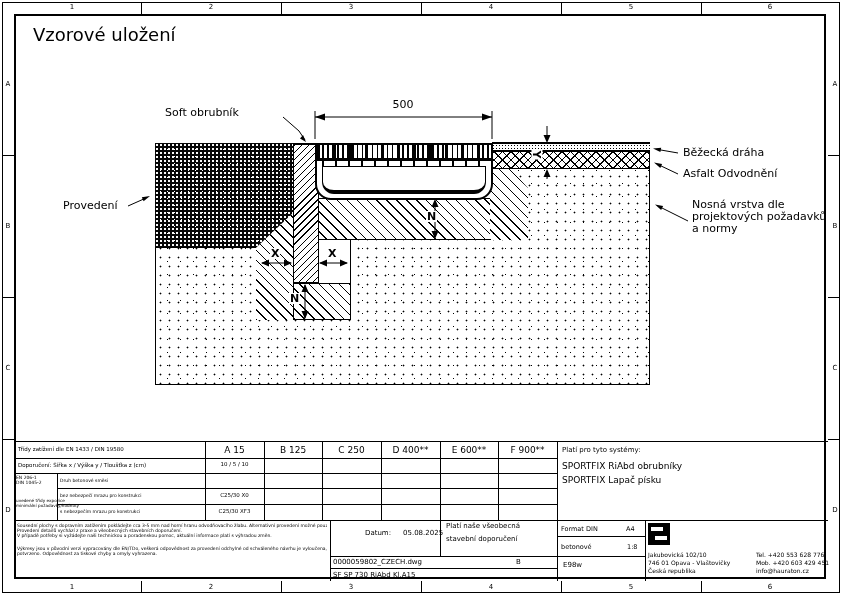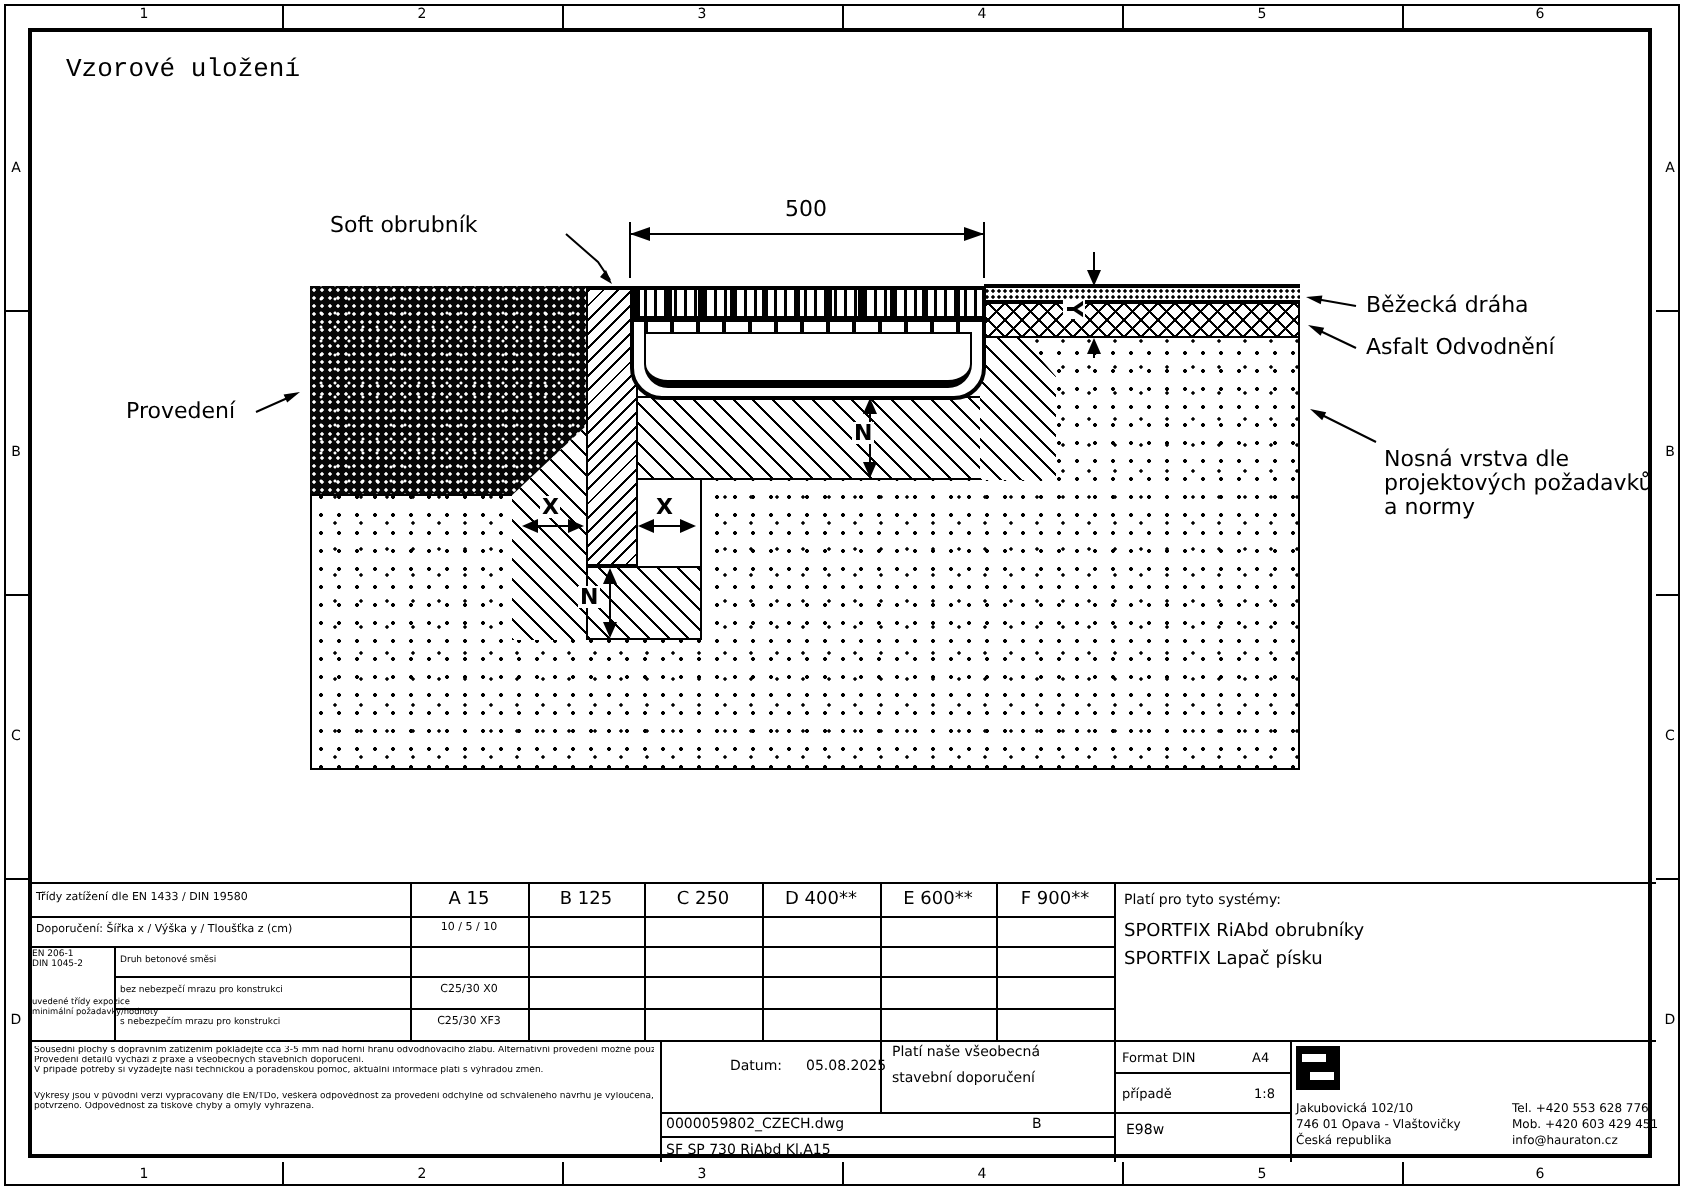--- a/index.html
+++ b/index.html
@@ -4,21 +4,21 @@
 <style>
   html,body{margin:0;padding:0;background:#e8e8e8;}
   .sheet{position:relative;width:842px;height:595px;background:#fff;
          font-family:"DejaVu Sans",sans-serif;color:#000;overflow:hidden;}
   .abs{position:absolute;}
   .ln{position:absolute;background:#000;}
   .frame{position:absolute;left:14px;top:14px;width:812px;height:565px;border:2px solid #000;box-sizing:border-box;}
   .outer{position:absolute;left:2px;top:2px;width:838px;height:591px;border:1px solid #000;box-sizing:border-box;}
   .tick-num{position:absolute;font-size:7px;text-align:center;width:20px;}
   .tick-let{position:absolute;font-size:7px;height:10px;width:10px;text-align:center;}
-  .title{position:absolute;left:33px;top:26px;font-size:13px;line-height:17px;white-space:nowrap;font-family:Liberation Mono, monospace;}
+  .title{position:absolute;left:33px;top:26px;font-size:18px;line-height:17px;white-space:nowrap;}
   .lbl{position:absolute;font-size:11px;white-space:nowrap;line-height:12px;}
   .dimlbl{position:absolute;font-size:11px;font-weight:bold;background:#fff;padding:0 1px;line-height:11px;}
   
   .soil{background-color:#fff;background-image:
         radial-gradient(#000 0.8px, transparent 1.1px),
         radial-gradient(#000 0.7px, transparent 1px);
         background-size:9px 9px,13px 13px;background-position:0 0,5px 6px;
         border:1px solid #000;border-top:2px solid #000;}
   .sand{background-color:#060606;background-image:
         radial-gradient(#fff 0.7px, transparent 1px),
@@ -170,21 +170,21 @@
     <line x1="547" y1="126" x2="547" y2="141" stroke="#000"></line>
     <polygon points="547,143 543.5,135 550.5,135" fill="#000"></polygon>
     <line x1="547" y1="171" x2="547" y2="179" stroke="#000"></line>
     <polygon points="547,169 543.5,177 550.5,177" fill="#000"></polygon>
   </svg>
 
   <div class="lbl" style="left:165px;top:107px">Soft obrubník</div>
   <div class="lbl" style="left:63px;top:200px">Provedení</div>
   <div class="lbl" style="left:683px;top:147px">Běžecká dráha</div>
   <div class="lbl" style="left:683px;top:168px">Asfalt Odvodnění</div>
-  <div class="lbl" style="left:692px;top:224px;width:140px;white-space:normal">Nosná vrstva dle projektových požadavků a normy</div>
+  <div class="lbl" style="left:692px;top:199px;width:140px;white-space:normal">Nosná vrstva dle projektových požadavků a normy</div>
   <div class="lbl ctr" style="left:381px;top:99px;width:44px">500</div>
   <div class="dimlbl" style="left:270px;top:248px">X</div>
   <div class="dimlbl" style="left:327px;top:248px">X</div>
   <div class="dimlbl" style="left:426px;top:211px">N</div>
   <div class="dimlbl" style="left:289px;top:293px">N</div>
   <div class="dimlbl" style="left:532px;top:149px;transform:rotate(90deg)">Y</div>
 
   <div class="ln" style="left:14px;top:441px;width:814px;height:1px"></div>
   <div class="ln" style="left:14px;top:458px;width:543px;height:1px"></div>
   <div class="ln" style="left:14px;top:473px;width:543px;height:1px"></div>
@@ -239,21 +239,21 @@
   <div class="f7" style="left:365px;top:529px">Datum:</div>
   <div class="f7" style="left:403px;top:529px">05.08.2025</div>
   <div class="f7" style="left:446px;top:522px">Platí naše všeobecná</div>
   <div class="f7" style="left:446px;top:535px">stavební doporučení</div>
   <div class="f7" style="left:333px;top:558px">0000059802_CZECH.dwg</div>
   <div class="f7" style="left:516px;top:558px">B</div>
   <div class="f7" style="left:333px;top:571px">SF SP 730 RiAbd Kl.A15</div>
 
   <div class="f65" style="left:561px;top:525px">Format DIN</div>
   <div class="f65" style="left:626px;top:525px">A4</div>
-  <div class="f65" style="left:561px;top:543px">případě</div>
+  <div class="f65" style="left:561px;top:543px">betonové</div>
   <div class="f65" style="left:627px;top:543px">1:8</div>
   <div class="f7" style="left:563px;top:561px">E98w</div>
 
   <div class="logo-mark" style="left:648px;top:523px;width:22px;height:22px">
     <div class="w1" style="left:3px;top:4px;width:12px;height:4px"></div>
     <div class="w2" style="left:7px;top:13px;width:12px;height:4px"></div>
   </div>
   <div class="f6" style="left:648px;top:551px">Jakubovická 102/10</div>
   <div class="f6" style="left:648px;top:559px">746 01 Opava - Vlaštovičky</div>
   <div class="f6" style="left:648px;top:567px">Česká republika</div>

